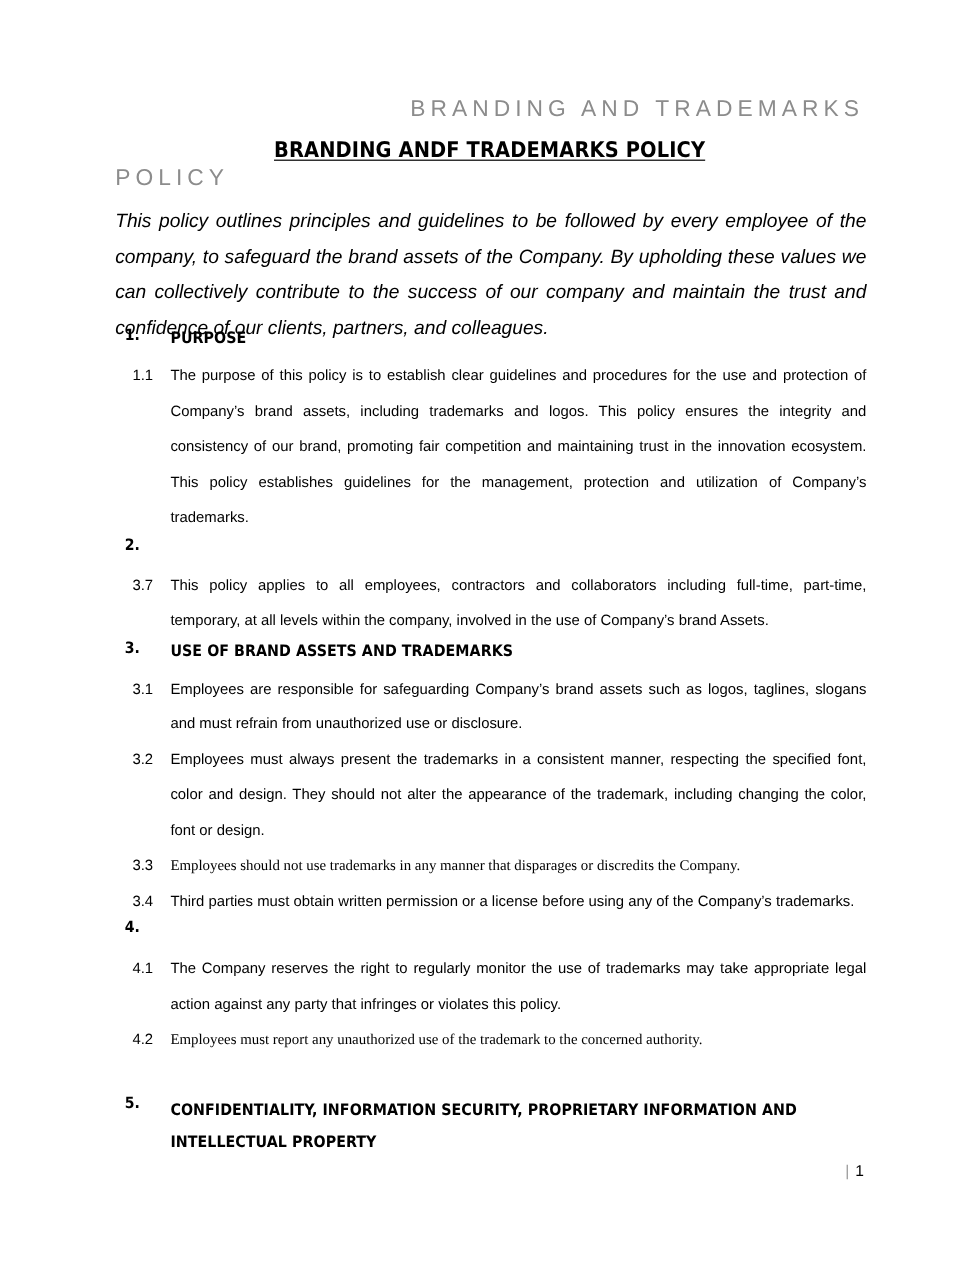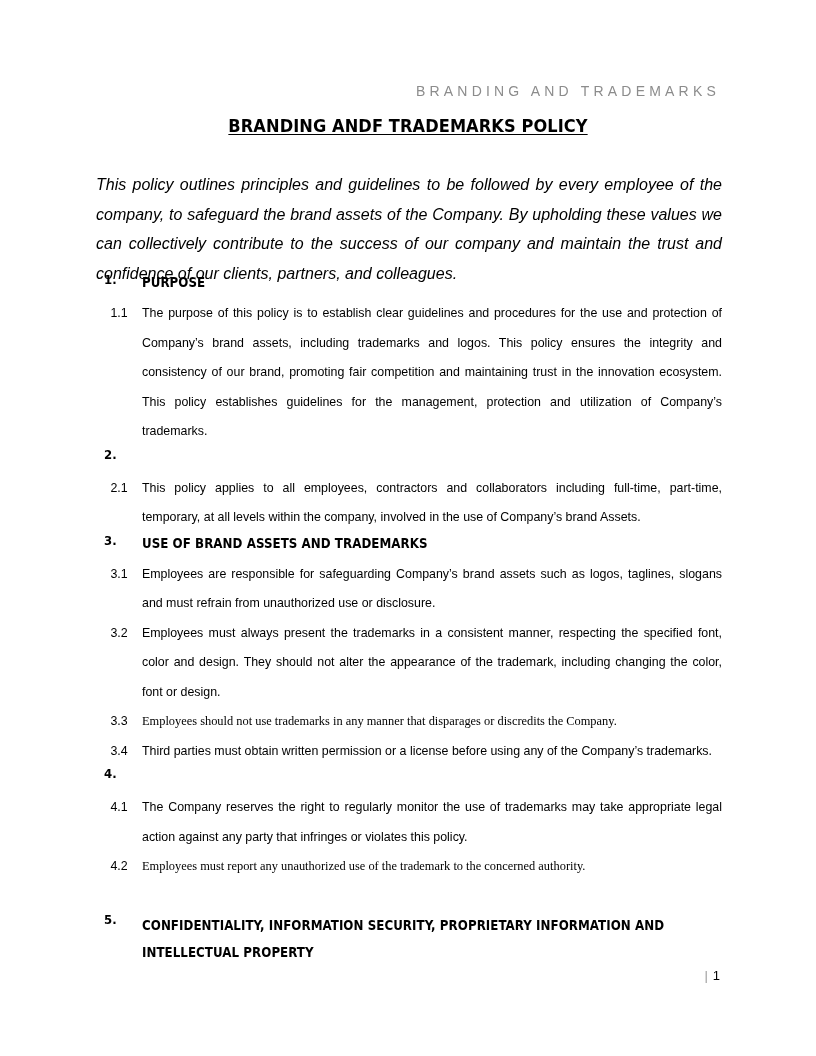--- a/index.html
+++ b/index.html
@@ -24,21 +24,21 @@
     padding: 0;
   }
 
   
   .doc-header {
     position: absolute;
     left: 96px;
     top: 44px;
     width: 624px;
     color: #8c8c8c;
-    font-size: 14px;
+    font-size: 19px;
     letter-spacing: 4.2px;
     line-height: 19px;
     font-family: "Liberation Sans", sans-serif;
     text-align: right;
     white-space: pre-wrap;
   }
   .doc-header .hdr-line1 { display: block; text-align: right; }
   .doc-header .hdr-line2 { display: block; text-align: left; }
 
   
@@ -155,20 +155,21 @@
     margin-right: 5px;
   }
 </style>
 </head>
 <body>
 
 <div class="page">
 
   <div class="doc-header">
     <span class="hdr-line1">BRANDING AND TRADEMARKS</span>
+    <span class="hdr-line2">POLICY</span>
   </div>
 
   <div class="doc-title">
     <u>BRANDING ANDF TRADEMARKS POLICY</u>
   </div>
 
   <div class="intro">This policy outlines principles and guidelines to be followed by every employee of the company, to safeguard the brand assets of the Company. By upholding these values we can collectively contribute to the success of our company and maintain the trust and confidence of our clients, partners, and colleagues.</div>
 
   <div class="body-list">
 
@@ -178,21 +179,21 @@
     </div>
     <div class="clause">
       <span class="num">1.1</span>
       <span class="txt">The purpose of this policy is to establish clear guidelines and procedures for the use and protection of Company’s brand assets, including trademarks and logos. This policy ensures the integrity and consistency of our brand, promoting fair competition and maintaining trust in the innovation ecosystem. This policy establishes guidelines for the management, protection and utilization of Company’s trademarks.</span>
     </div>
 
     <div class="sec-heading">
       <span class="num">2.</span>
     </div>
     <div class="clause">
-      <span class="num">2.1</span>
+      <span class="num">3.7</span>
       <span class="txt">This policy applies to all employees, contractors and collaborators including full-time, part-time, temporary, at all levels within the company, involved in the use of Company’s brand Assets.</span>
     </div>
 
     <div class="sec-heading">
       <span class="num">3.</span>
       <span class="txt">USE OF BRAND ASSETS AND TRADEMARKS</span>
     </div>
     <div class="clause">
       <span class="num">3.1</span>
       <span class="txt">Employees are responsible for safeguarding Company’s brand assets such as logos, taglines, slogans and must refrain from unauthorized use or disclosure.</span>

